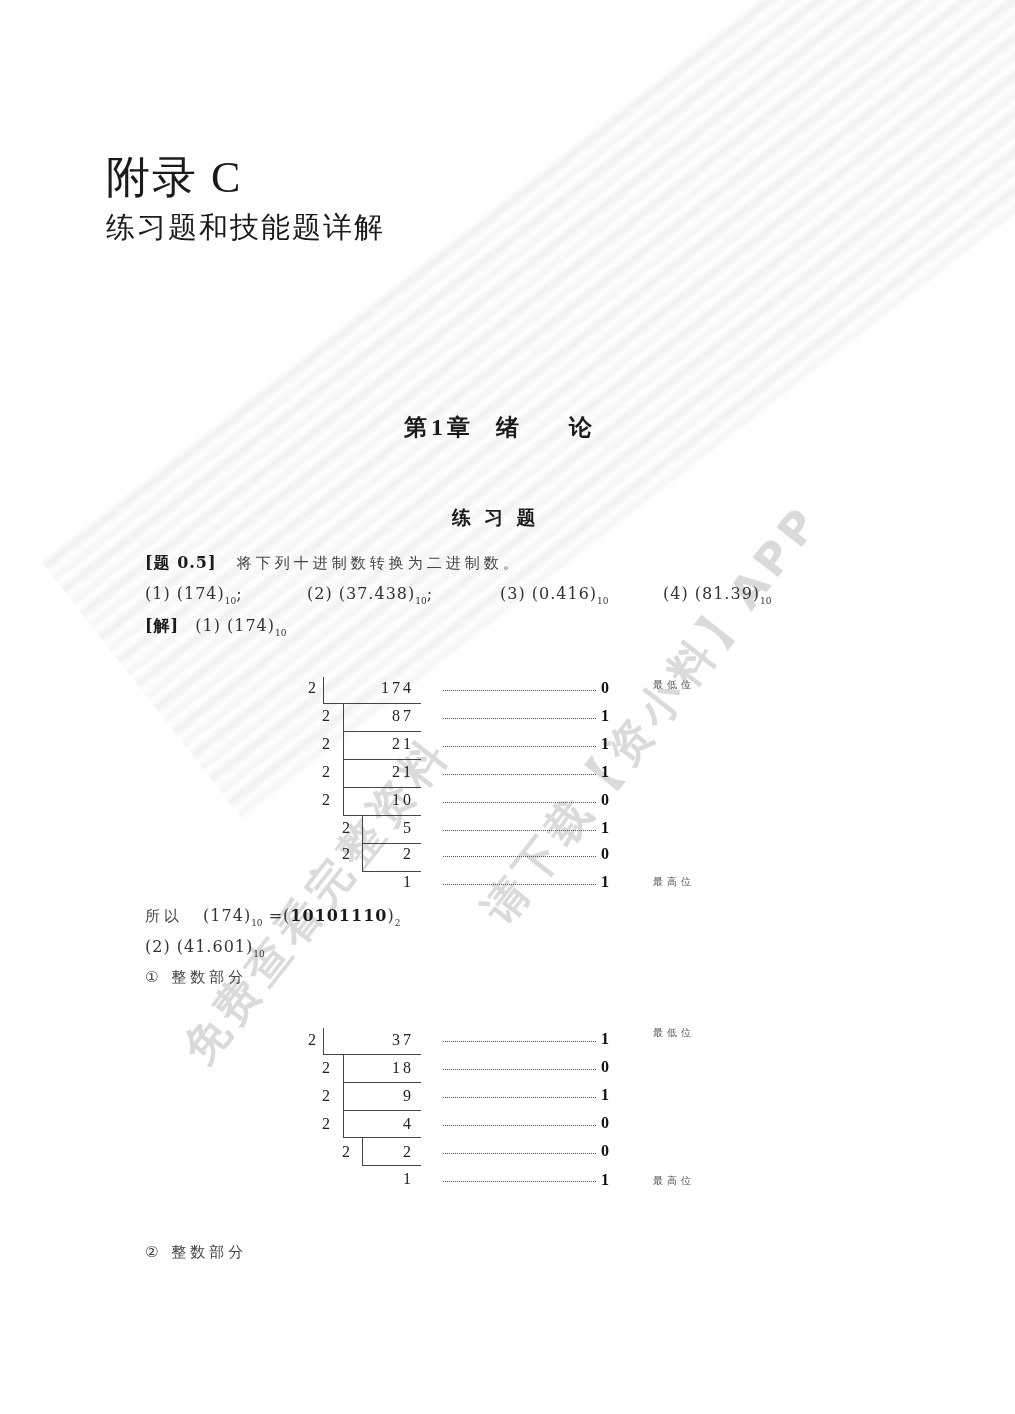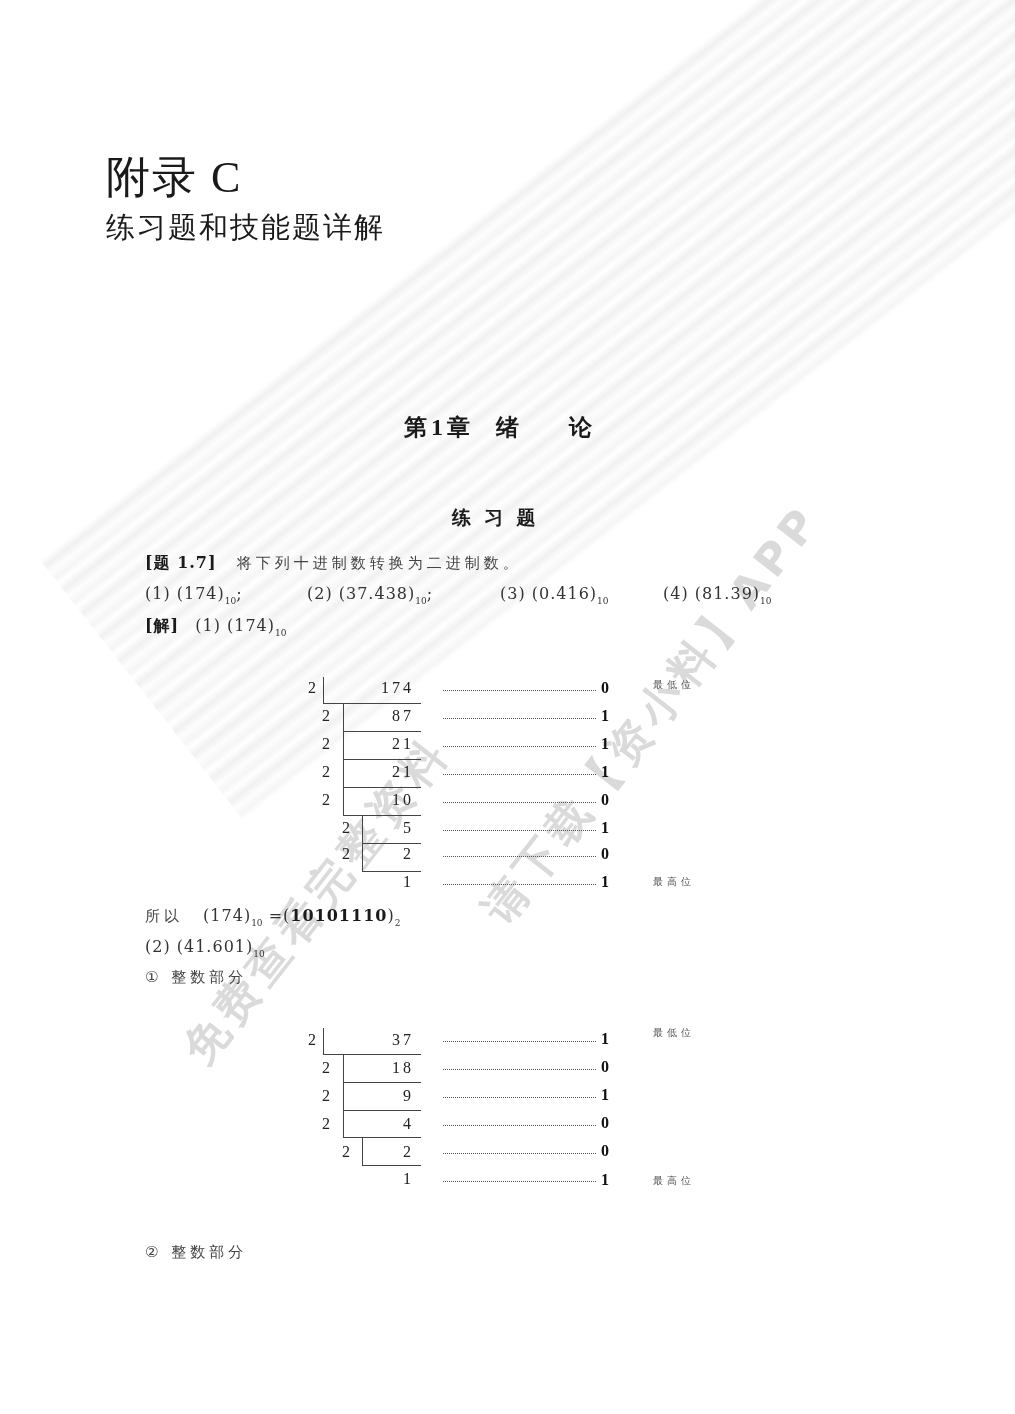--- a/index.html
+++ b/index.html
@@ -55,21 +55,21 @@
 <div class="abs appendix-title">附录 C</div>
 <div class="abs appendix-sub">练习题和技能题详解</div>
 
 <div class="abs chapter-title">
   <span>第</span><span class="num" style="margin:0 4px;">1</span><span>章</span><span style="display:inline-block;width:26px"></span><span>绪</span><span style="display:inline-block;width:50px"></span><span>论</span>
 </div>
 
 <div class="abs section-title" style="white-space:pre">练  习  题</div>
 
 <div class="abs body-line" style="left:145px; top:553px;">
-  <span class="bold">[题 1.7]</span>
+  <span class="bold">[题 0.5]</span>
   <span class="cn" style="margin-left:14px">将下列十进制数转换为二进制数。</span>
 </div>
 
 <div class="abs body-line" style="left:145px; top:584px;">
   <span>(1)</span>
   <span>(174)</span><sub>10</sub><span>;</span>
 </div>
 <div class="abs body-line" style="left:307px; top:584px;">
   <span>(2)</span>
   <span>(37.438)</span><sub>10</sub><span>;</span>

